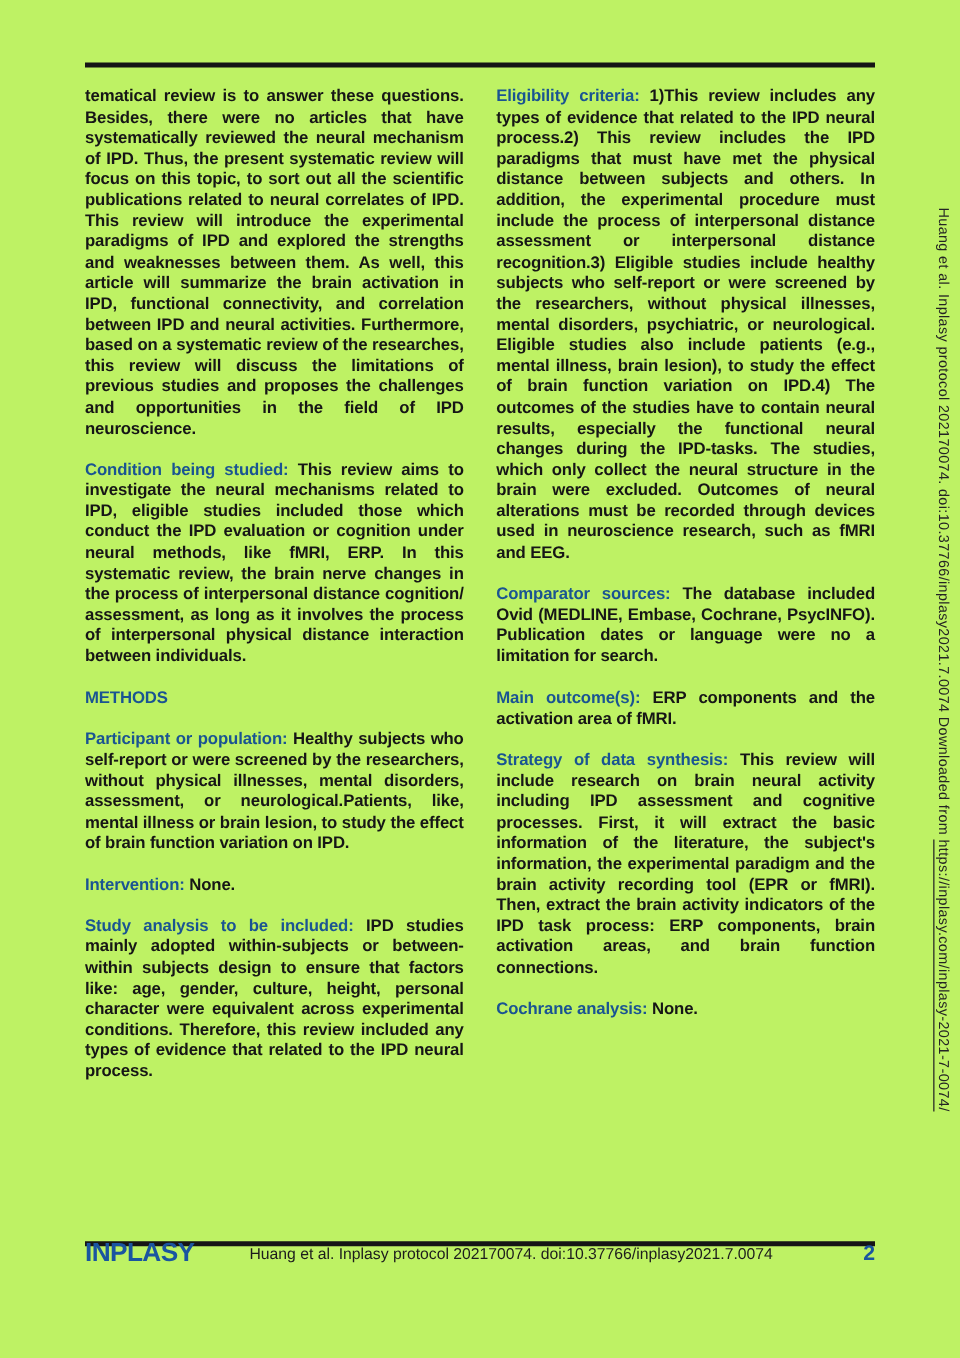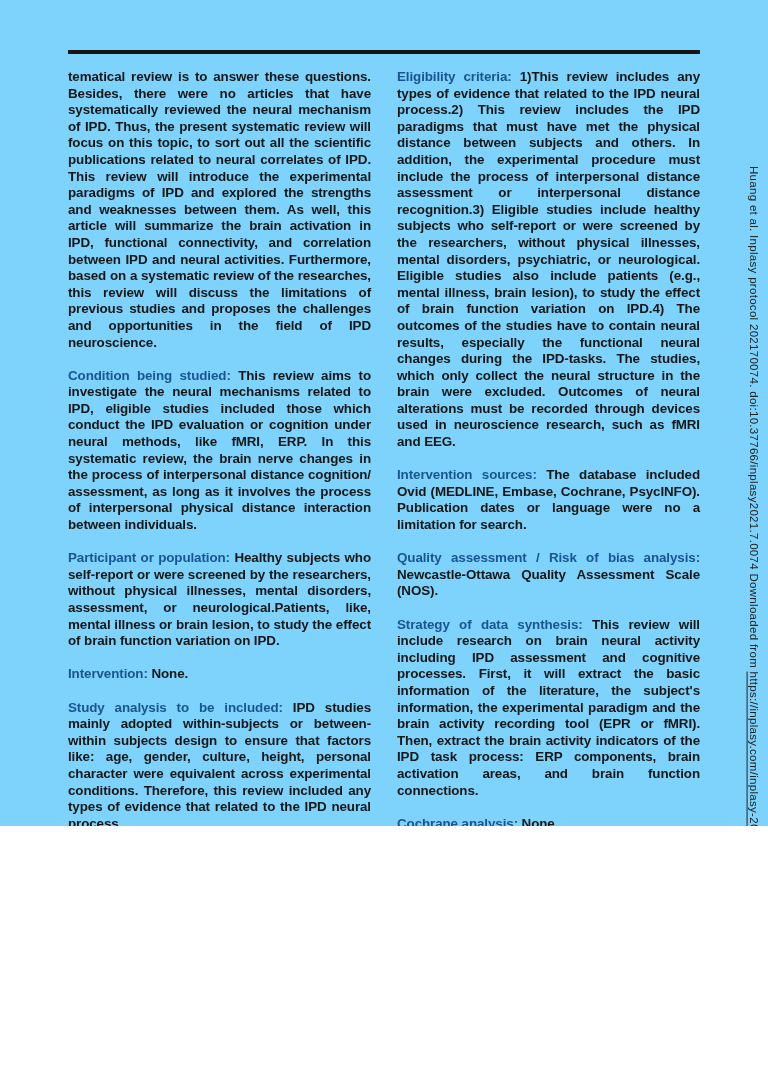--- a/index.html
+++ b/index.html
@@ -6,22 +6,22 @@
     margin: 0;
     padding: 0;
     background: #ffffff;
     width: 768px;
     height: 1086px;
     font-family: "Liberation Sans", sans-serif;
   }
   .page {
     position: relative;
     width: 768px;
-    height: 826px;
-    background: #7dd3fc;
+    height: 1086px;
+    background: #bef264;
     overflow: hidden;
   }
   .rule {
     position: absolute;
     left: 68px;
     width: 632px;
     height: 4px;
     background: #151515;
   }
   .rule.top { top: 50px; }
@@ -91,28 +91,29 @@
 <body>
 
 <div class="page">
 
   <div class="rule top"></div>
 
   <div class="content">
     <div class="col">
         <p class="para"><span>tematical review is to answer these questions. Besides, there were no articles that have systematically reviewed the neural mechanism of IPD. Thus, the present systematic review will focus on this topic, to sort out all the scientific publications related to neural correlates of IPD. This review will introduce the experimental paradigms of IPD and explored the strengths and weaknesses between them. As well, this article will summarize the brain activation in IPD, functional connectivity, and correlation between IPD and neural activities. Furthermore, based on a systematic review of the researches, this review will discuss the limitations of previous studies and proposes the challenges and opportunities in the field of IPD neuroscience.</span></p>
         <p class="para"><span class="hd">Condition being studied:</span><span> This review aims to investigate the neural mechanisms related to IPD, eligible studies included those which conduct the IPD evaluation or cognition under neural methods, like fMRI, ERP. In this systematic review, the brain nerve changes in the process of interpersonal distance cognition/ assessment, as long as it involves the process of interpersonal physical distance interaction between individuals.</span></p>
+        <p class="para"><span class="hd">METHODS</span></p>
         <p class="para"><span class="hd">Participant or population:</span><span> Healthy subjects who self-report or were screened by the researchers, without physical illnesses, mental disorders, assessment, or neurological.Patients, like, mental illness or brain lesion, to study the effect of brain function variation on IPD.</span></p>
         <p class="para"><span class="hd">Intervention:</span><span> None.</span></p>
         <p class="para"><span class="hd">Study analysis to be included:</span><span> IPD studies mainly adopted within-subjects or between-within subjects design to ensure that factors like: age, gender, culture, height, personal character were equivalent across experimental conditions. Therefore, this review included any types of evidence that related to the IPD neural process.</span></p>
       </div>
     <div class="col">
         <p class="para"><span class="hd">Eligibility criteria:</span><span> 1)This review includes any types of evidence that related to the IPD neural process.2) This review includes the IPD paradigms that must have met the physical distance between subjects and others. In addition, the experimental procedure must include the process of interpersonal distance assessment or interpersonal distance recognition.3) Eligible studies include healthy subjects who self-report or were screened by the researchers, without physical illnesses, mental disorders, psychiatric, or neurological. Eligible studies also include patients (e.g., mental illness, brain lesion), to study the effect of brain function variation on IPD.4) The outcomes of the studies have to contain neural results, especially the functional neural changes during the IPD-tasks. The studies, which only collect the neural structure in the brain were excluded. Outcomes of neural alterations must be recorded through devices used in neuroscience research, such as fMRI and EEG.</span></p>
-        <p class="para"><span class="hd">Intervention sources:</span><span> The database included Ovid (MEDLINE, Embase, Cochrane, PsycINFO). Publication dates or language were no a limitation for search.</span></p>
-        <p class="para"><span class="hd">Quality assessment / Risk of bias analysis:</span><span> Newcastle-Ottawa Quality Assessment Scale (NOS).</span></p>
+        <p class="para"><span class="hd">Comparator sources:</span><span> The database included Ovid (MEDLINE, Embase, Cochrane, PsycINFO). Publication dates or language were no a limitation for search.</span></p>
+        <p class="para"><span class="hd">Main outcome(s):</span><span> ERP components and the activation area of fMRI.</span></p>
         <p class="para"><span class="hd">Strategy of data synthesis:</span><span> This review will include research on brain neural activity including IPD assessment and cognitive processes. First, it will extract the basic information of the literature, the subject's information, the experimental paradigm and the brain activity recording tool (EPR or fMRI). Then, extract the brain activity indicators of the IPD task process: ERP components, brain activation areas, and brain function connections.</span></p>
         <p class="para"><span class="hd">Cochrane analysis:</span><span> None.</span></p>
       </div>
   </div>
 
   <div class="vertical-note">
     <span>Huang et al. Inplasy protocol 202170074. doi:10.37766/inplasy2021.7.0074 Downloaded from </span><span class="u">https://inplasy.com/inplasy-2021-7-0074/</span>
   </div>
 
   <div class="rule bottom"></div>

